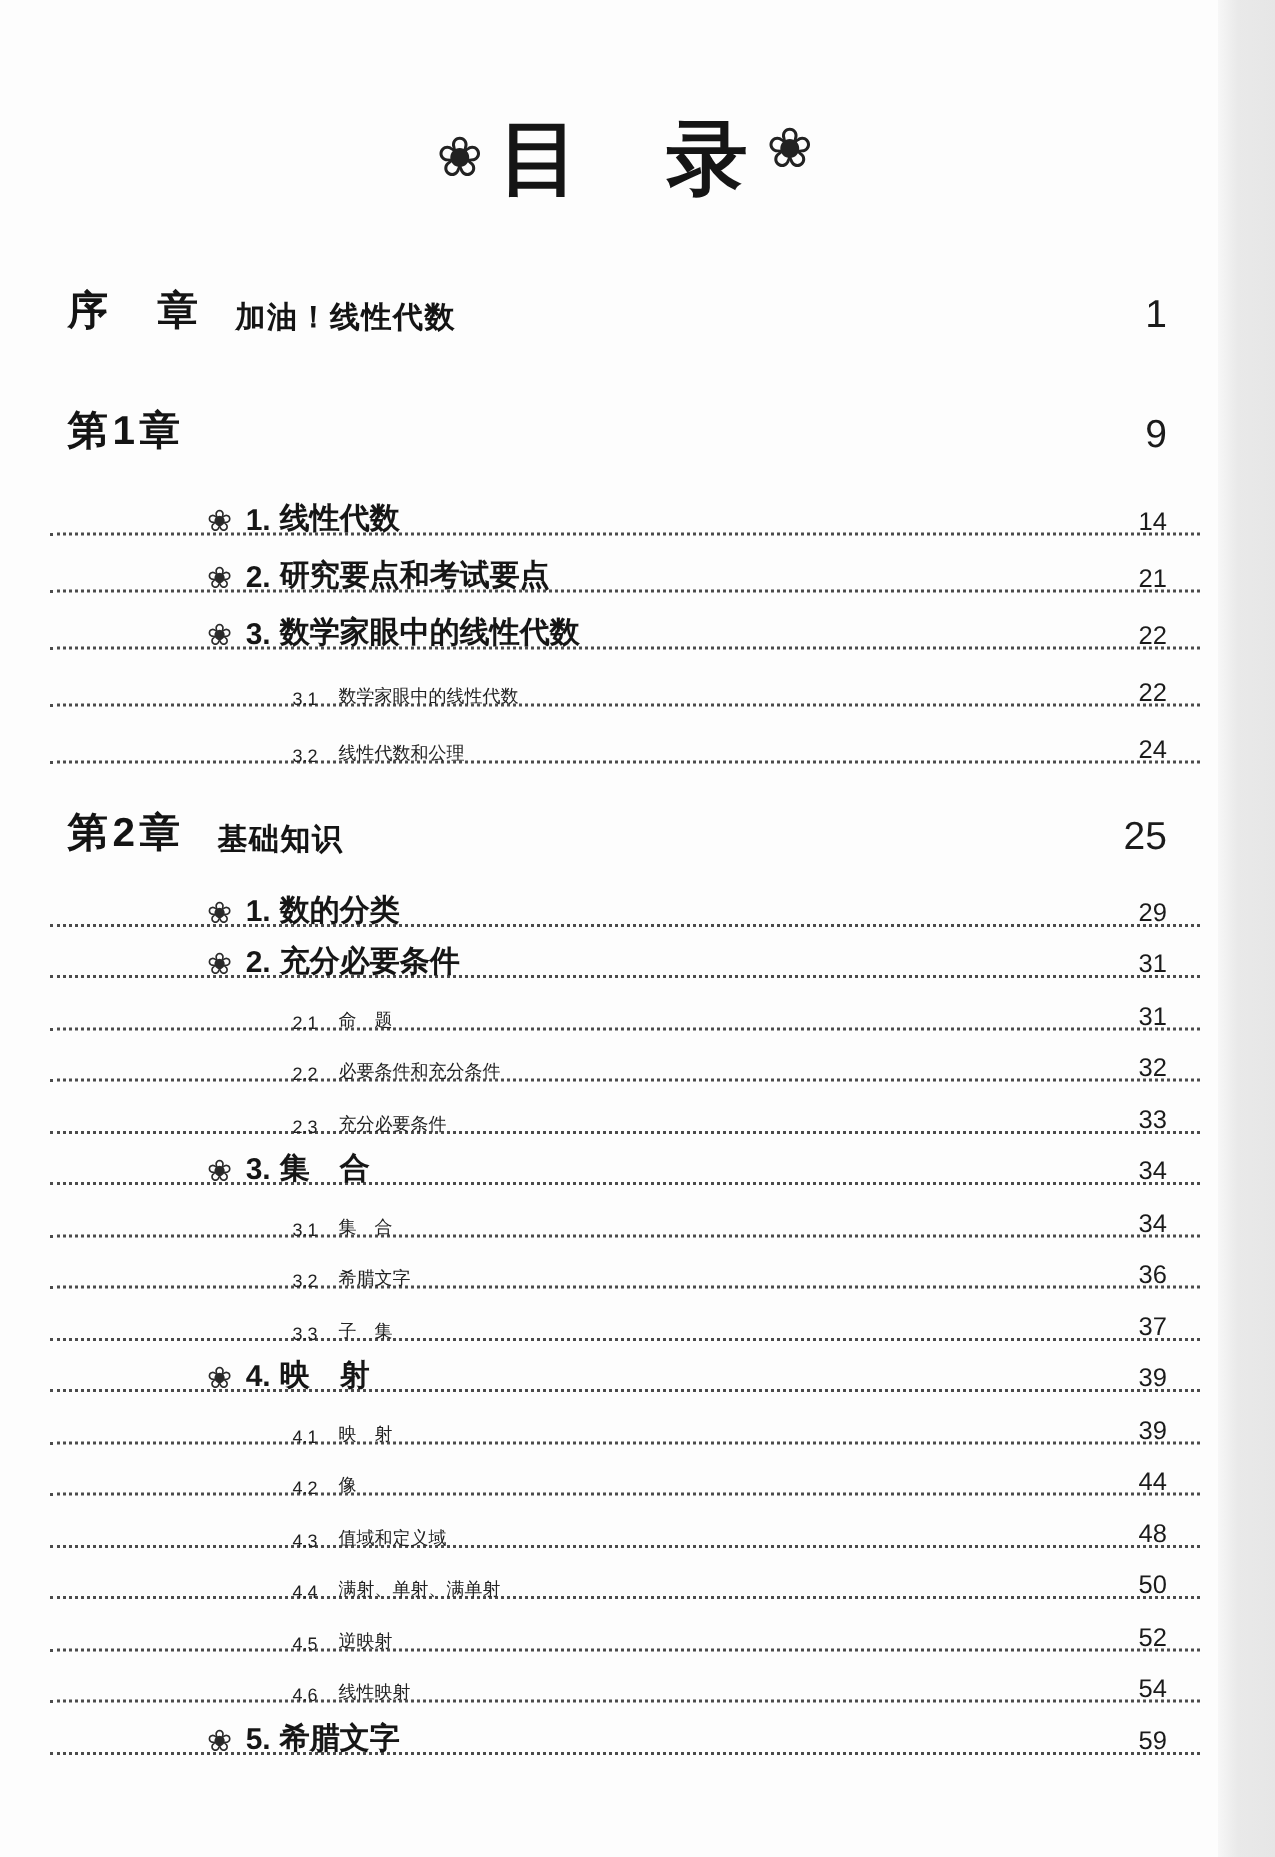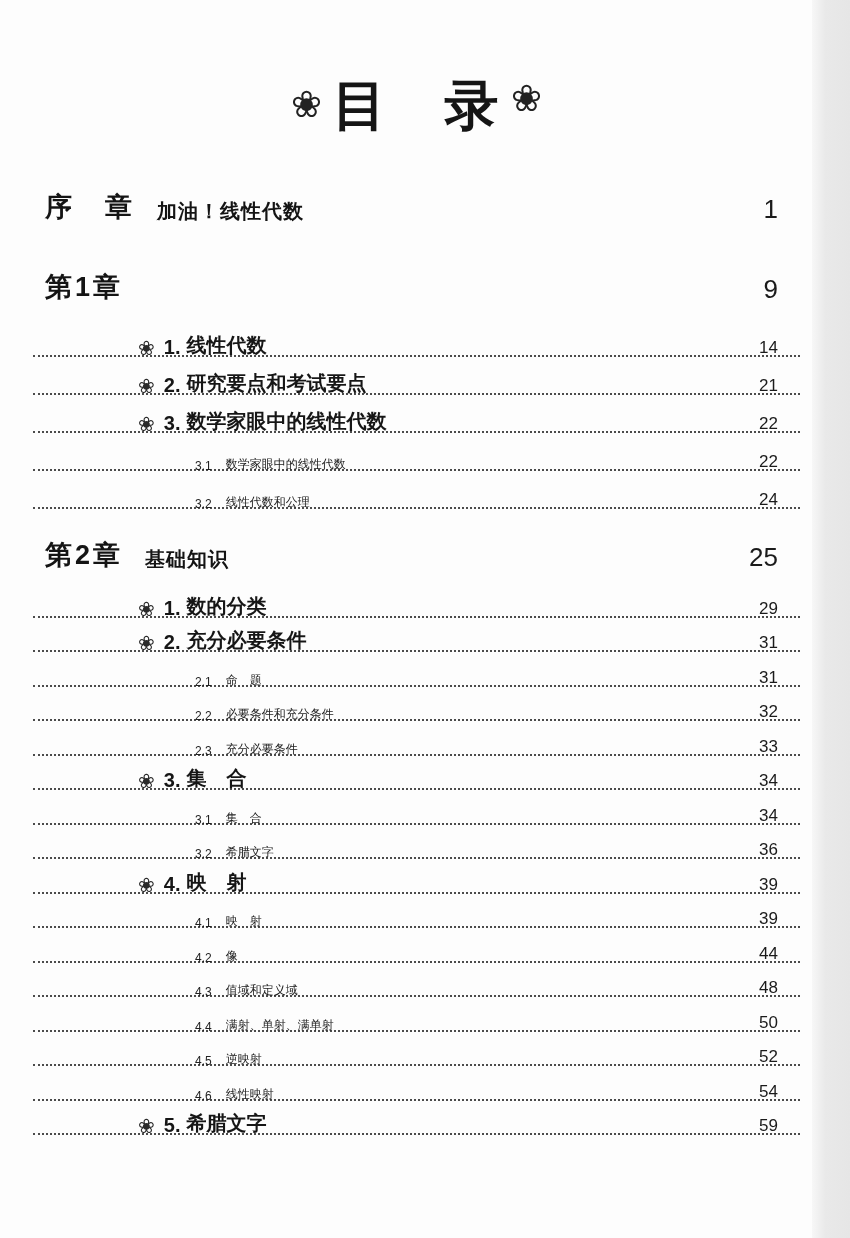--- a/index.html
+++ b/index.html
@@ -248,20 +248,27 @@
           <span class="spacer"></span>
           <span class="ipage">34</span>
         </div>
         <div class="item subsection">
           <span class="dots"></span>
           <span class="num">3.2</span>
           <span class="ititle">希腊文字</span>
           <span class="spacer"></span>
           <span class="ipage">36</span>
         </div>
+        <div class="item subsection">
+          <span class="dots"></span>
+          <span class="num">3.3</span>
+          <span class="ititle">子　集</span>
+          <span class="spacer"></span>
+          <span class="ipage">37</span>
+        </div>
         <div class="item section">
           <span class="dots"></span>
           <span class="flower">❀</span>
           <span class="num">4.</span>
           <span class="ititle">映　射</span>
           <span class="spacer"></span>
           <span class="ipage">39</span>
         </div>
         <div class="item subsection">
           <span class="dots"></span>

